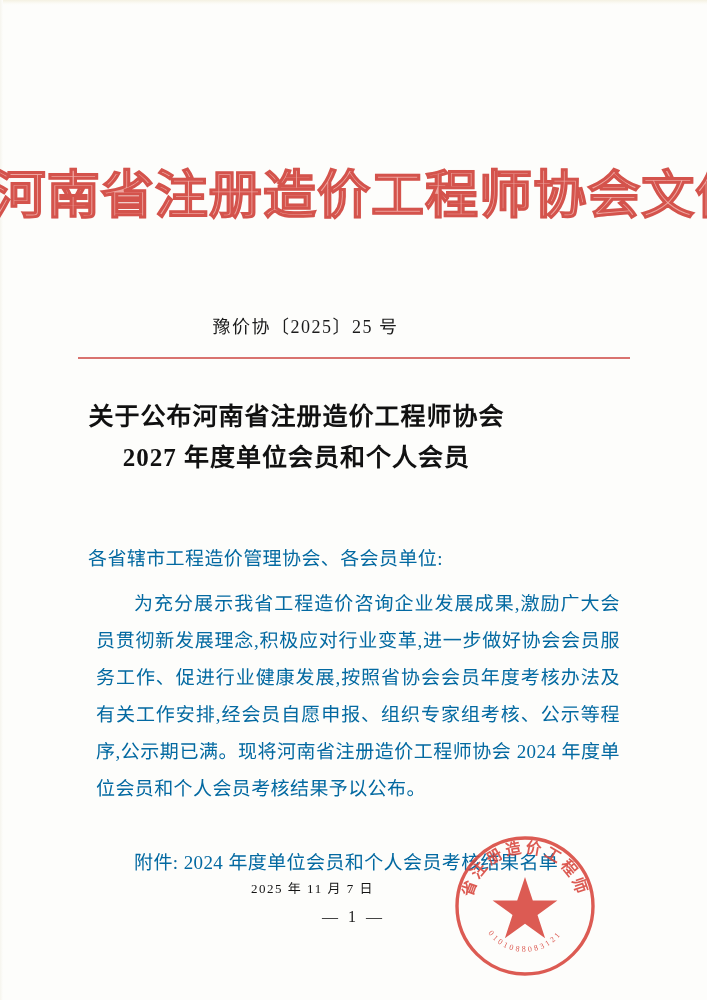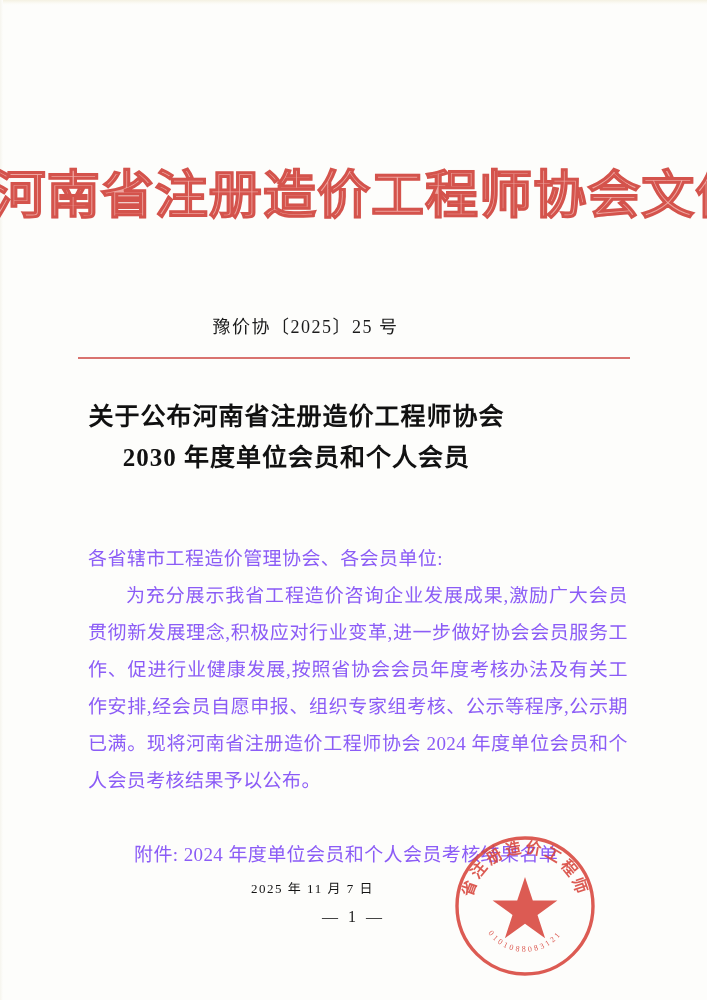--- a/index.html
+++ b/index.html
@@ -103,29 +103,29 @@
   }
 
   
   .body-block {
     position: absolute;
     top: 540px;
     left: 88px;
     width: 540px;
     font-size: 19px;
     line-height: 37px;
-    color: #8b5cf6;
+    color: #0369a1;
     letter-spacing: 0.4px;
   }
   .salutation {
     text-align: left;
     white-space: nowrap;
   }
   .body-para {
-    margin: 0;
+    margin: 8px;
     text-align: justify;
     text-align-last: left;
     text-indent: 2em;
   }
   .attachment-line {
     margin: 8px;
     margin-top: 37px;
     text-indent: 2em;
     text-align: left;
   }
@@ -180,21 +180,21 @@
   <div class="masthead">
     <span class="masthead-title">河南省注册造价工程师协会文件</span>
   </div>
 
   <div class="doc-number">豫价协〔2025〕25 号</div>
 
   <div class="red-rule"></div>
 
   <div class="doc-title">
     <span class="title-line">关于公布河南省注册造价工程师协会</span>
-    <span class="title-line">2030 年度单位会员和个人会员</span>
+    <span class="title-line">2027 年度单位会员和个人会员</span>
   </div>
 
   <div class="body-block">
     <div class="salutation">各省辖市工程造价管理协会、各会员单位:</div>
     <p class="body-para">为充分展示我省工程造价咨询企业发展成果,激励广大会员贯彻新发展理念,积极应对行业变革,进一步做好协会会员服务工作、促进行业健康发展,按照省协会会员年度考核办法及有关工作安排,经会员自愿申报、组织专家组考核、公示等程序,公示期已满。现将河南省注册造价工程师协会 2024 年度单位会员和个人会员考核结果予以公布。</p>
     <p class="attachment-line">附件: 2024 年度单位会员和个人会员考核结果名单</p>
   </div>
 
   <div class="sign-date">2025 年 11 月 7 日</div>
 

